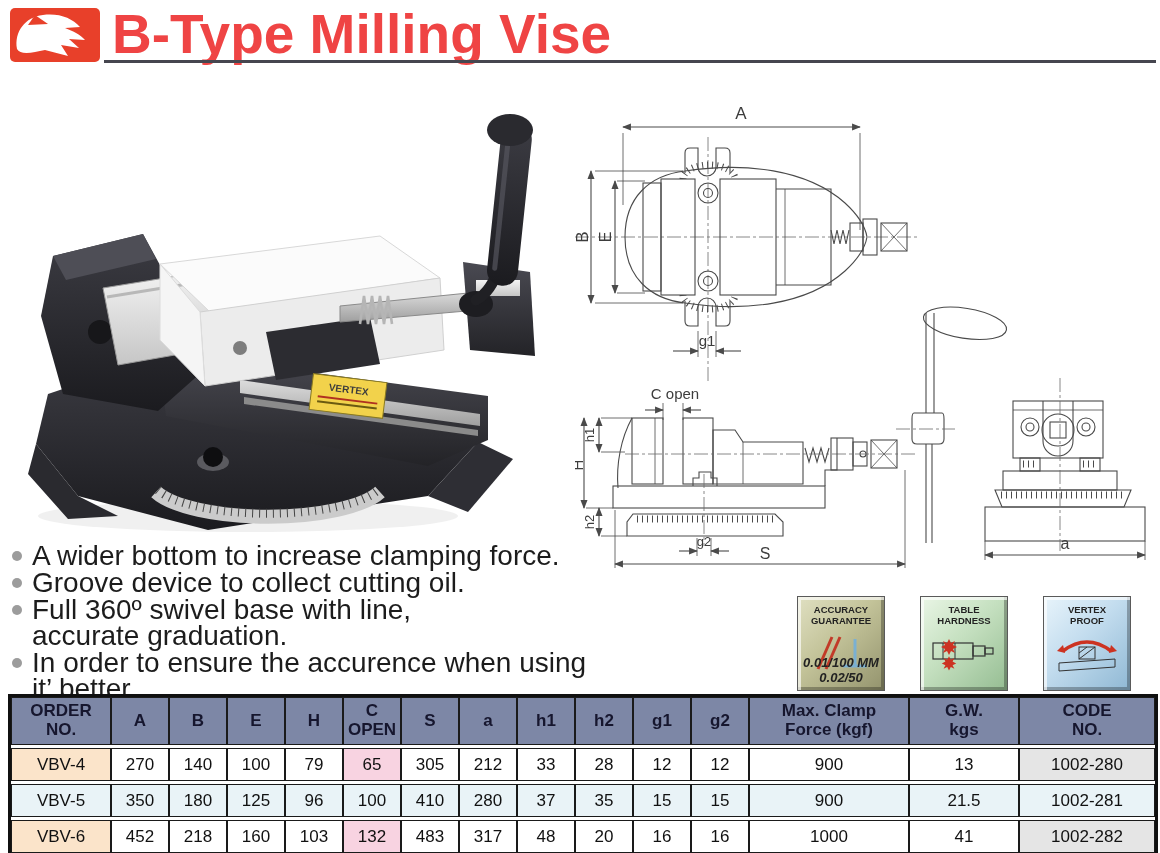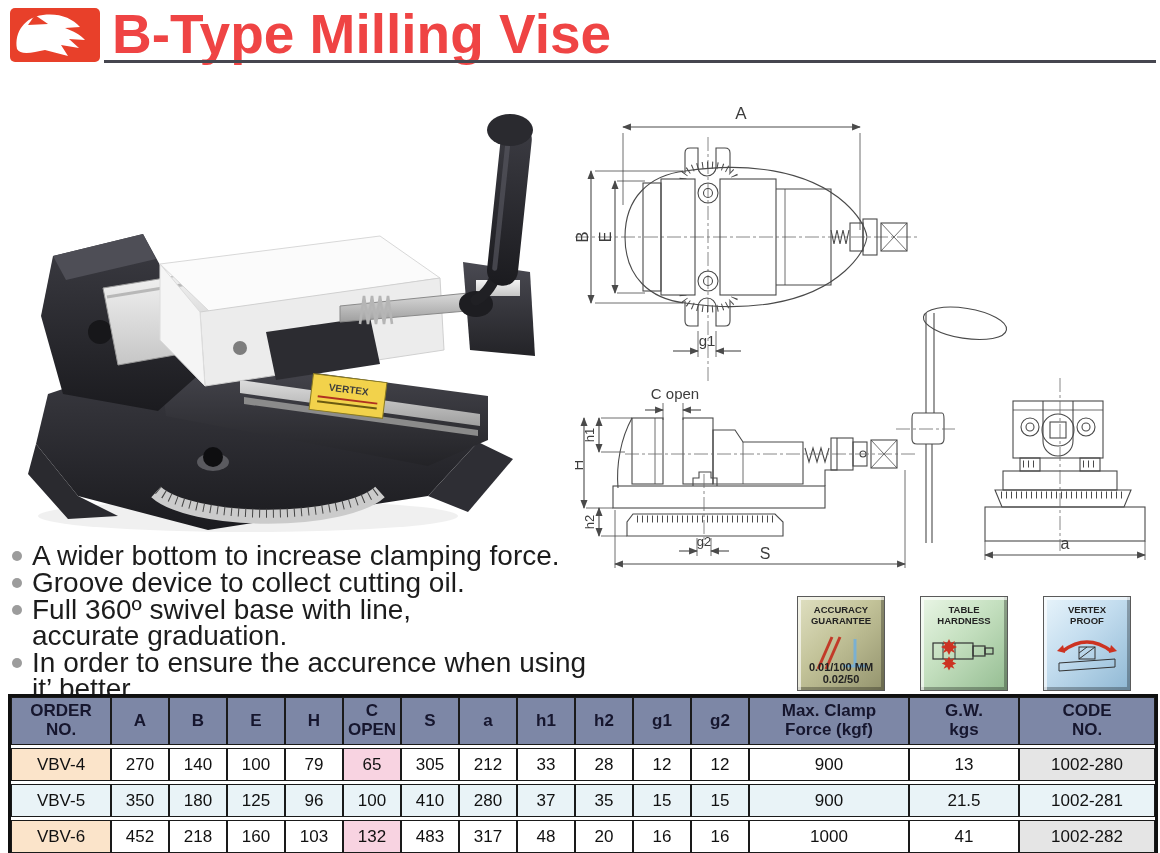--- a/index.html
+++ b/index.html
@@ -27,21 +27,21 @@
   .ftext{font-size:28px;line-height:26px;color:#1c1c1c;white-space:pre-line;}
 
   
   .badges{position:absolute;left:769px;top:596px;display:flex;gap:7px;}
   .badge{width:88px;height:95px;border:1px solid #5a5a5a;box-sizing:border-box;
          position:relative;text-align:center;
          box-shadow:inset 3px 3px 0 rgba(255,255,255,.65), inset -3px -3px 0 rgba(0,0,0,.28);margin-left:28px;}
   .badge-title{font-size:9.5px;font-weight:bold;color:#222;line-height:1.15;
                padding-top:8px;white-space:pre-line;}
   .badge-icon{position:absolute;left:0;right:0;top:34px;display:flex;justify-content:center;}
-  .badge-sub{position:absolute;left:0;right:0;bottom:5px;font-size:11px;font-weight:bold;color:#222;}
+  .badge-sub{position:absolute;left:0;right:0;bottom:5px;font-size:13px;font-weight:bold;color:#222;font-style:italic;}
   .b-accuracy{background:linear-gradient(135deg,#e0e0c2,#c2c298 45%,#93936d);}
   .b-hardness{background:linear-gradient(135deg,#eaf6e6,#c5e0c0 45%,#95bd92);}
   .b-bending{background:linear-gradient(135deg,#e8f4fb,#c2dcee 45%,#8fb8d4);}
   .b-mechnical{background:linear-gradient(135deg,#d4cfe8,#ada4d0 45%,#7f76af);}
 
   
   .spec-wrap{position:absolute;left:8px;top:694px;width:1144px;border:3px solid #101010;
              background:#fff;overflow:hidden;}
   table.spec{border-collapse:separate;border-spacing:0 3px;table-layout:fixed;
              width:100%;margin:-3px 0;}

